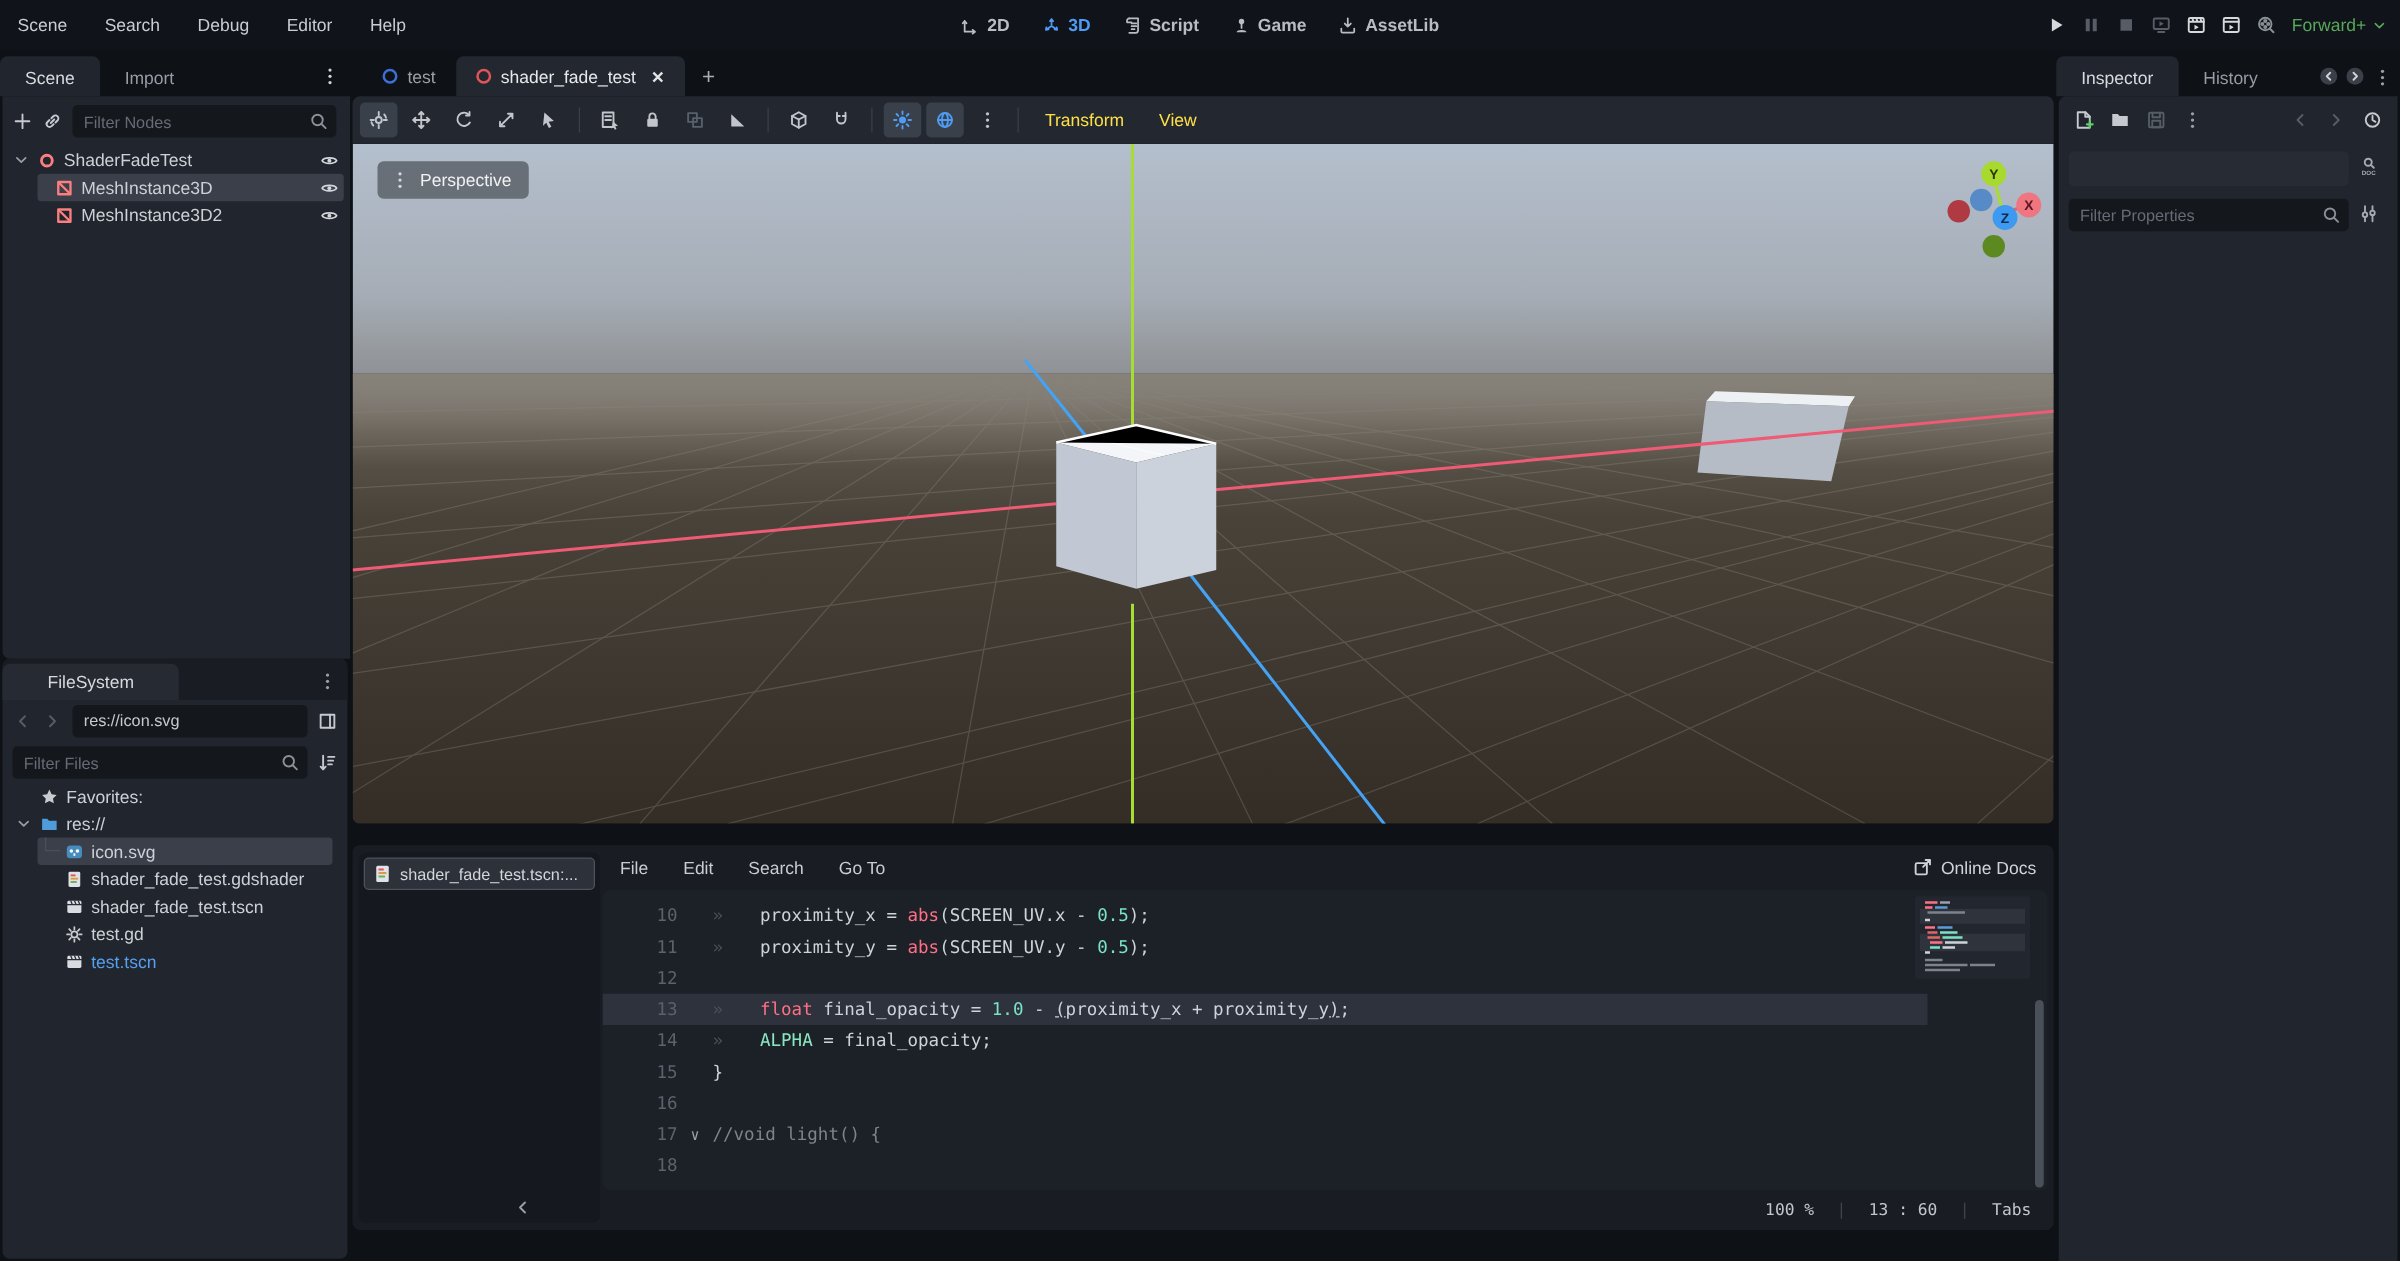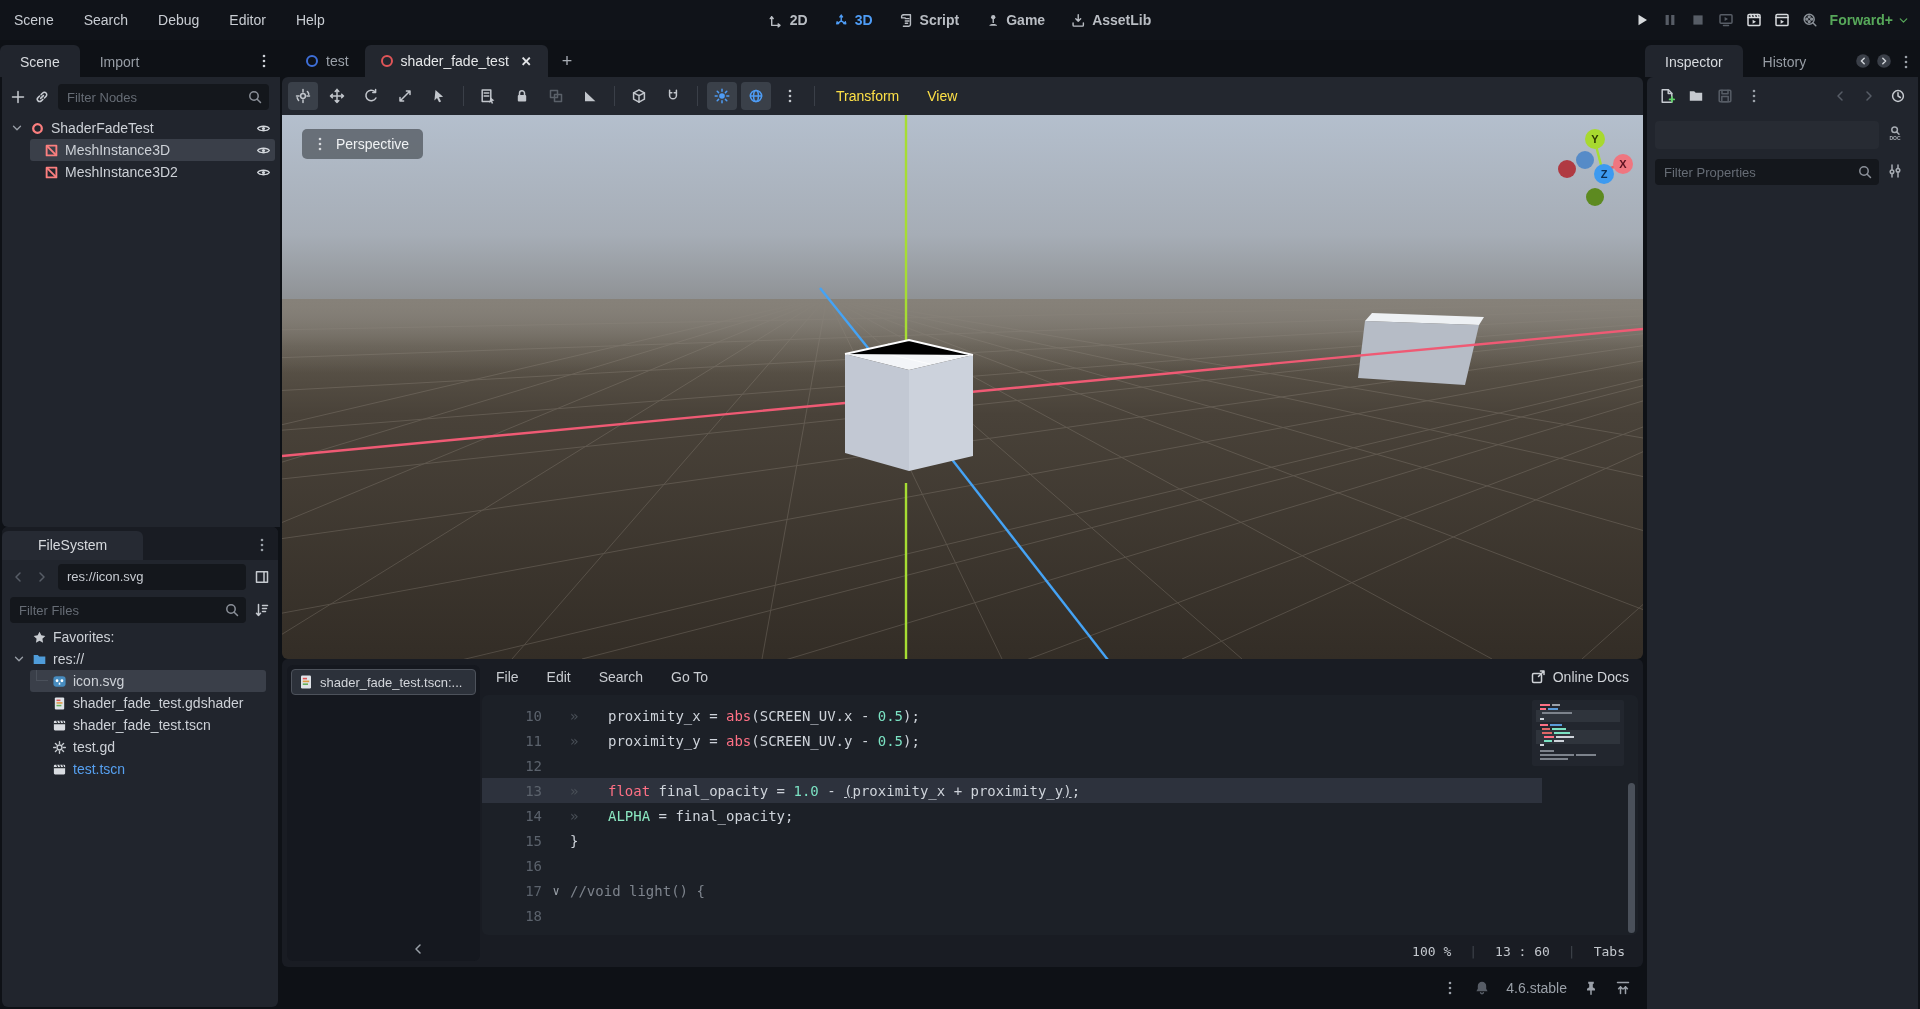--- a/index.html
+++ b/index.html
@@ -14,21 +14,21 @@
   .ic svg{display:block}
   .dim{color:#575d66}.mid{color:#8a9097}.bright{color:#d7dadd}
   
   #menubar{position:absolute;left:0;top:0;width:1920px;height:40px;background:#101319;display:flex;align-items:center}
   #menus{display:flex;gap:30px;padding-left:14px;font-size:14px}
   #menus .mi{color:#c9cdd3;cursor:default}
   #ctx{position:absolute;left:50%;transform:translateX(-50%);display:flex;gap:26px;align-items:center;font-size:14px;font-weight:bold}
   .ctx-item{display:flex;gap:6px;align-items:center;color:#b9bdc3}
   .ctx-item.active{color:var(--blue)}
   #playbar{position:absolute;right:10px;display:flex;gap:12px;align-items:center}
-  #renderer{color:var(--green);font-size:14px;font-weight:bold;display:flex;gap:4px;align-items:center}
+  #renderer{color:var(--green);font-size:14px;font-weight:normal;display:flex;gap:4px;align-items:center}
   
   #left-dock{position:absolute;left:0;top:40px;width:280px;height:969px;background:var(--bg0)}
   #center{position:absolute;left:280px;top:40px;width:1365px;height:969px;background:var(--bg0)}
   #right-dock{position:absolute;left:1645px;top:40px;width:275px;height:969px;background:var(--bg0)}
   .dtabs{height:37px;display:flex;align-items:stretch;padding-top:5px;font-size:14px;position:relative}
   .tab{padding:7px 20px 6px;color:#979da5;border-radius:6px 6px 0 0;display:flex;align-items:center;gap:7px}
   .tab.active{background:var(--panel);color:#d8dbdf}
   .ring{width:12px;height:12px;border-radius:50%;border:2.5px solid}
   .closex{font-size:13px;color:#e3e5e8;font-weight:bold;margin-left:4px}
   
@@ -65,21 +65,21 @@
   .vtb.faint{color:#5a6069}
   .vsep{width:1px;height:20px;background:#3a3f48;margin:0 5px}
   .vmenu{padding:0 12px;font-size:14px;color:#fde047}
   
   #viewport{position:relative;height:544px;margin:0 2px;overflow:hidden;border-radius:0 0 6px 6px}
   #vpsvg{position:absolute;inset:0}
   #persp{position:absolute;left:20px;top:14px;height:30px;background:rgba(93,100,108,.88);border-radius:5px;
      display:flex;align-items:center;gap:8px;padding:0 14px 0 10px;color:#f0f2f4;font-size:14px}
   #persp .dots{color:#d6d9dd}
   
-  #shader-panel{position:relative;height:308px;background:var(--bg2);margin:0 2px;border-radius:6px}
+  #shader-panel{position:relative;height:308px;background:var(--bg2);margin:17px 2px;border-radius:6px}
   #shader-files{position:absolute;left:5px;top:6px;bottom:6px;width:193px;background:#15181f;border-radius:6px;padding:4px}
   .sfile{height:26px;display:flex;align-items:center;gap:6px;background:#2c313a;border:1px solid #4d525b;border-radius:4px;
      padding:0 6px;font-size:13px;color:#d3d6db;white-space:nowrap;overflow:hidden}
   #files-collapse{position:absolute;left:123px;bottom:4px;color:#9aa0a8}
   #shader-main{position:absolute;left:200px;top:0;right:0;bottom:0}
   #shader-menu{height:36px;display:flex;align-items:center;gap:28px;padding-left:14px;font-size:14px;color:#c9ccd1}
   #online-docs{margin-left:auto;margin-right:14px;display:flex;gap:7px;align-items:center;color:#d0d3d8}
   #code-wrap{position:absolute;left:0;top:36px;right:5px;bottom:32px;background:var(--codebg);border-radius:6px;
      font-family:"DejaVu Sans Mono",monospace;font-size:14px;overflow:hidden;padding-top:8px}
   .code-line{height:25px;display:flex;align-items:center;position:relative}

